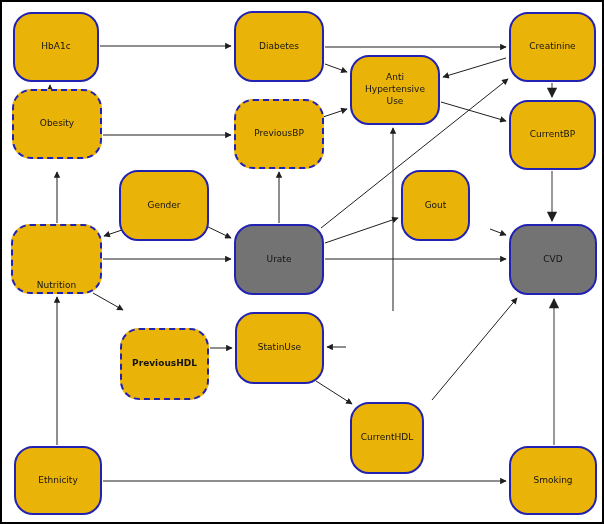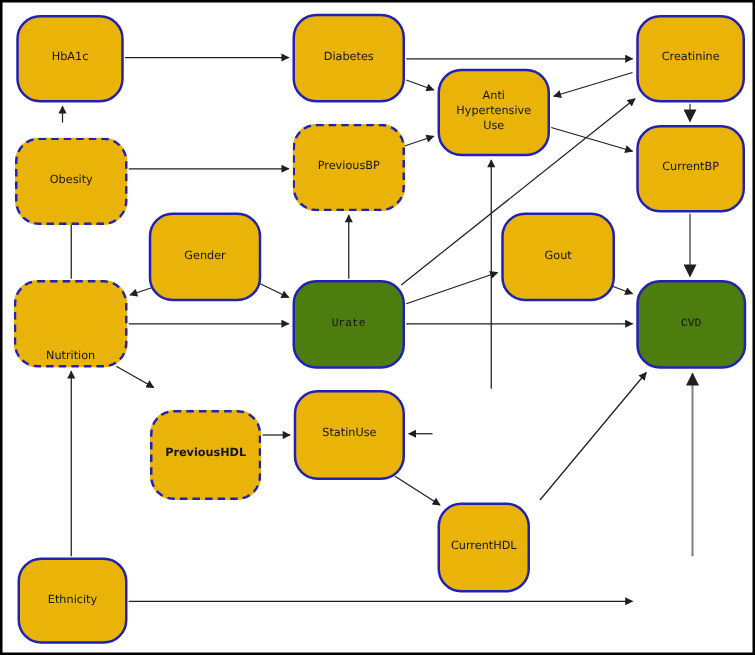--- a/index.html
+++ b/index.html
@@ -25,21 +25,21 @@
     border: 2px solid #2222b2;
     border-radius: 19px;
     background: #eab308;
     display: flex;
     align-items: center;
     justify-content: center;
     text-align: center;
     z-index: 2;
   }
   .node.dashed { border-style: dashed; }
-  .node.highlight { background: #4d7c0f; font-family: Liberation Mono, monospace; }
+  .node.highlight { background: #737373; }
   .node-label {
     display: block;
     padding: 0 9px;
     font-size: 9px;
     line-height: 1.3;
     color: #141414;
   }
 </style>
 </head>
 <body>
@@ -83,36 +83,36 @@
 
 <div class="node solid" style="left: 11px; top: 10px; width: 86px; height: 70px;">
       <span class="node-label">HbA1c</span>
     </div>
     <div class="node solid" style="left: 232px; top: 9px; width: 90px; height: 71px;">
       <span class="node-label">Diabetes</span>
     </div>
     <div class="node solid" style="left: 507px; top: 10px; width: 87px; height: 70px;">
       <span class="node-label">Creatinine</span>
     </div>
-    <div class="node dashed" style="left: 10px; top: 108px; width: 90px; height: 70px;">
+    <div class="node dashed" style="left: 10px; top: 87px; width: 90px; height: 70px;">
       <span class="node-label">Obesity</span>
     </div>
     <div class="node dashed" style="left: 232px; top: 97px; width: 90px; height: 70px;">
       <span class="node-label">PreviousBP</span>
     </div>
     <div class="node solid" style="left: 348px; top: 53px; width: 90px; height: 70px;">
       <span class="node-label">Anti Hypertensive Use</span>
     </div>
     <div class="node solid" style="left: 507px; top: 98px; width: 87px; height: 70px;">
       <span class="node-label">CurrentBP</span>
     </div>
     <div class="node solid" style="left: 117px; top: 168px; width: 90px; height: 71px;">
       <span class="node-label">Gender</span>
     </div>
-    <div class="node solid" style="left: 399px; top: 168px; width: 91px; height: 71px;">
+    <div class="node solid" style="left: 399px; top: 168px; width: 69px; height: 71px;">
       <span class="node-label">Gout</span>
     </div>
     <div class="node dashed" style="left: 9px; top: 222px; width: 91px; height: 70px; align-items: flex-end;">
       <span class="node-label">Nutrition</span>
     </div>
     <div class="node solid highlight" style="left: 232px; top: 222px; width: 90px; height: 71px;">
       <span class="node-label">Urate</span>
     </div>
     <div class="node solid highlight" style="left: 507px; top: 222px; width: 88px; height: 71px;">
       <span class="node-label">CVD</span>
@@ -122,13 +122,16 @@
     </div>
     <div class="node solid" style="left: 233px; top: 310px; width: 89px; height: 72px;">
       <span class="node-label">StatinUse</span>
     </div>
     <div class="node solid" style="left: 348px; top: 400px; width: 74px; height: 72px;">
       <span class="node-label">CurrentHDL</span>
     </div>
     <div class="node solid" style="left: 12px; top: 444px; width: 88px; height: 69px;">
       <span class="node-label">Ethnicity</span>
     </div>
+    <div class="node solid" style="left: 507px; top: 444px; width: 88px; height: 69px;">
+      <span class="node-label">Smoking</span>
+    </div>
   </div>
 
 </body></html>

